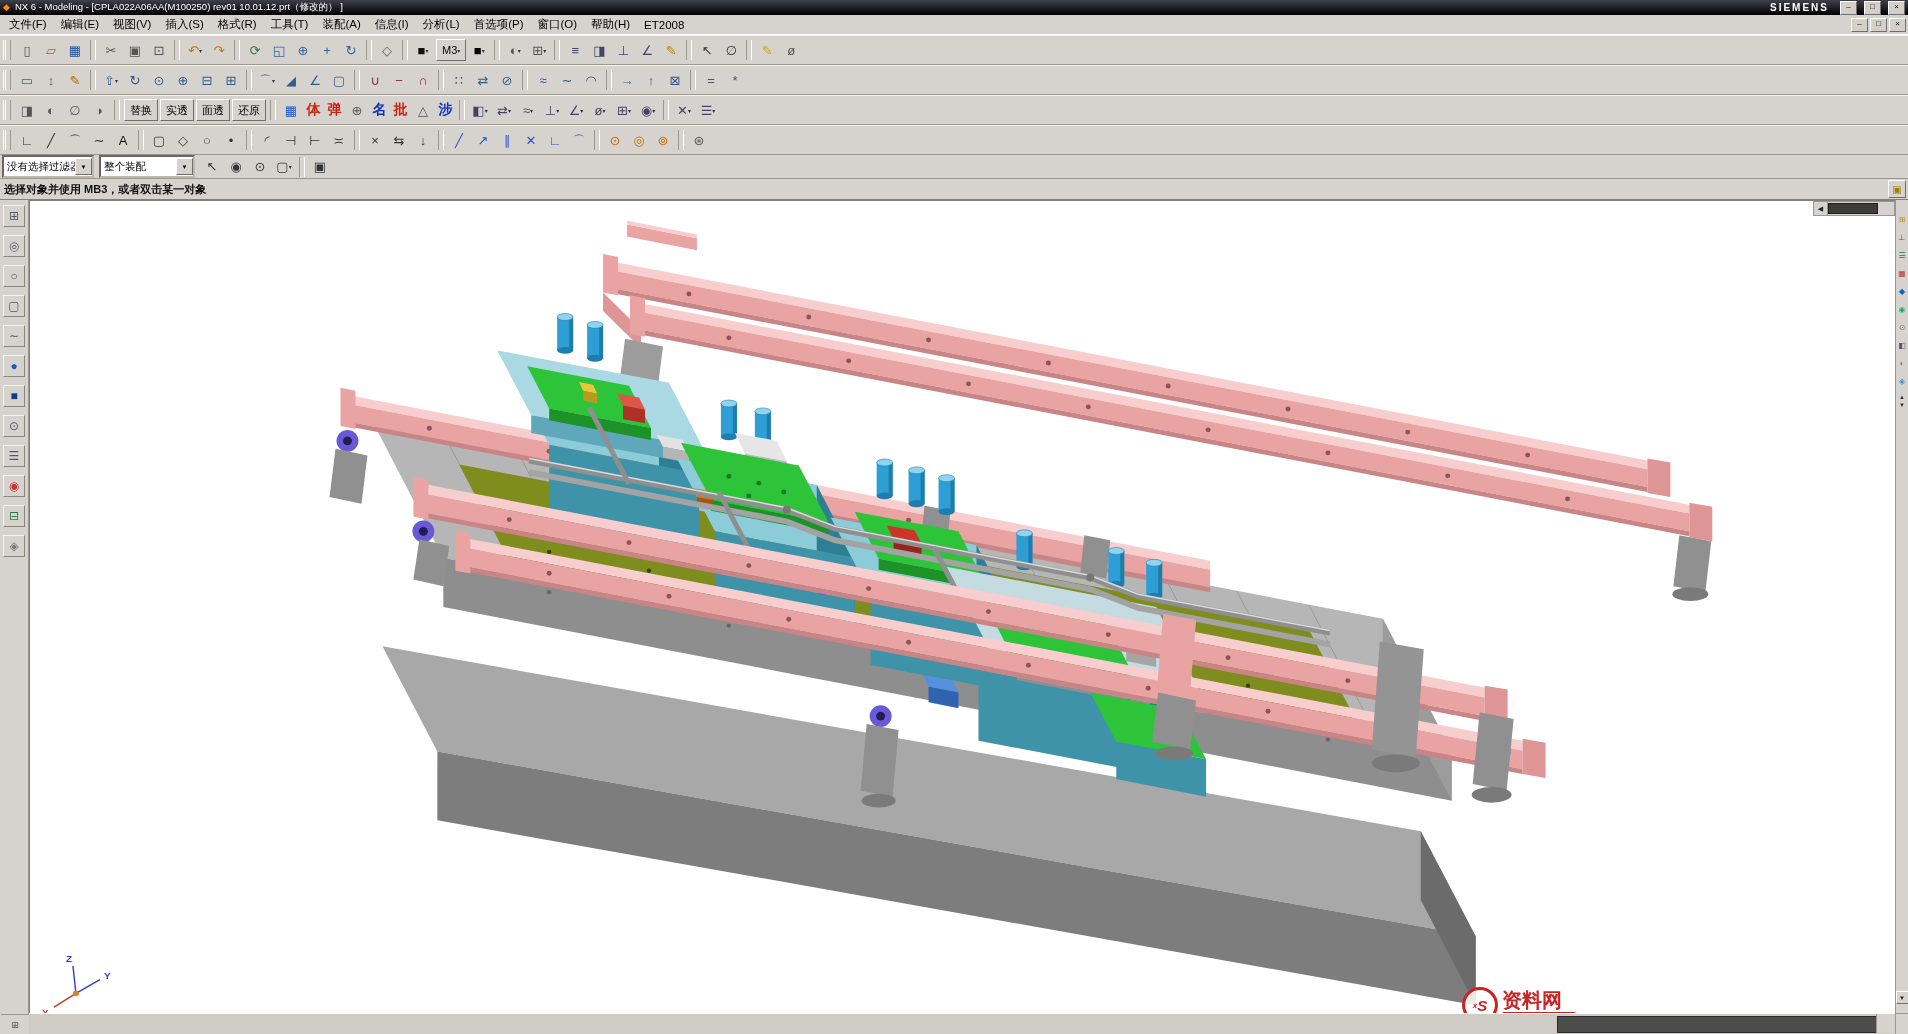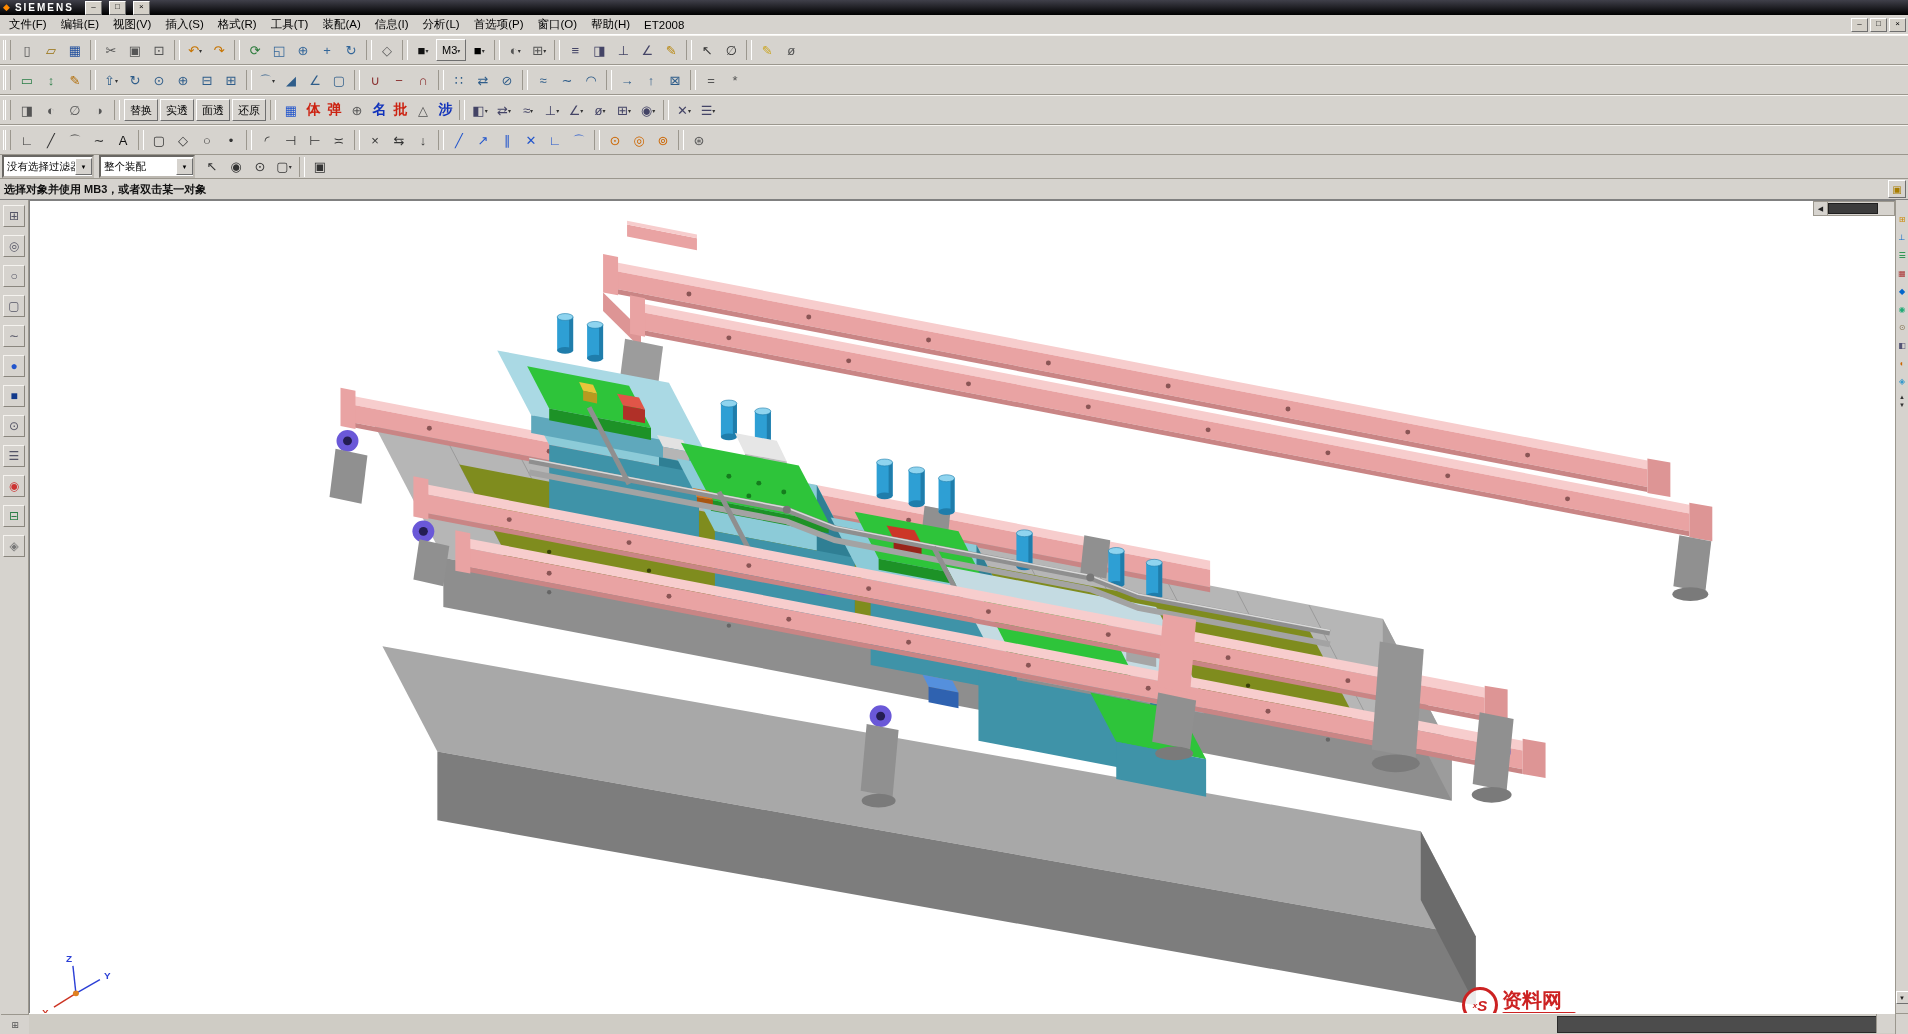--- a/index.html
+++ b/index.html
@@ -116,20 +116,21 @@
   .gnT{fill:#2ec43a;}.gnF{fill:#1d9227;}
   .bolt{fill:#8a5555;}.odot{fill:#394108;}
 </style>
 </head>
 <body>
 
 <div class="app">
 
   <div class="titlebar">
     <span class="appicon">◆</span>
+    <span class="title">NX 6 - Modeling - [CPLA022A06AA(M100250) rev01 10.01.12.prt（修改的） ]</span>
     <span class="brand">SIEMENS</span>
     <span class="winbtn">–</span>
     <span class="winbtn">□</span>
     <span class="winbtn">×</span>
   </div>
 
   <div class="menubar">
     <div class="menus">
 
     <span class="menu"><i>文件(F)</i></span>

